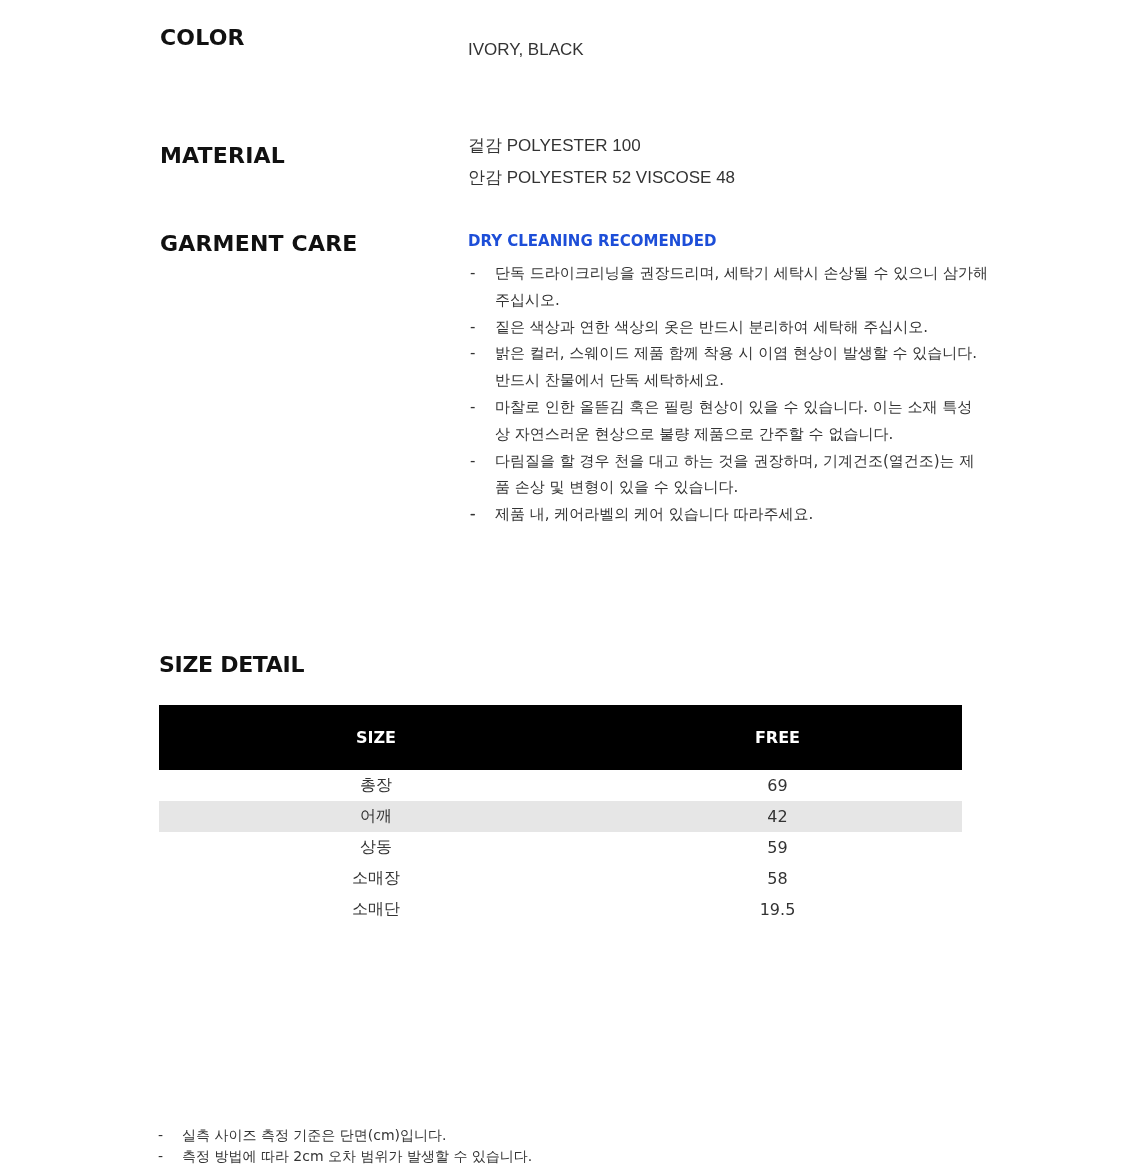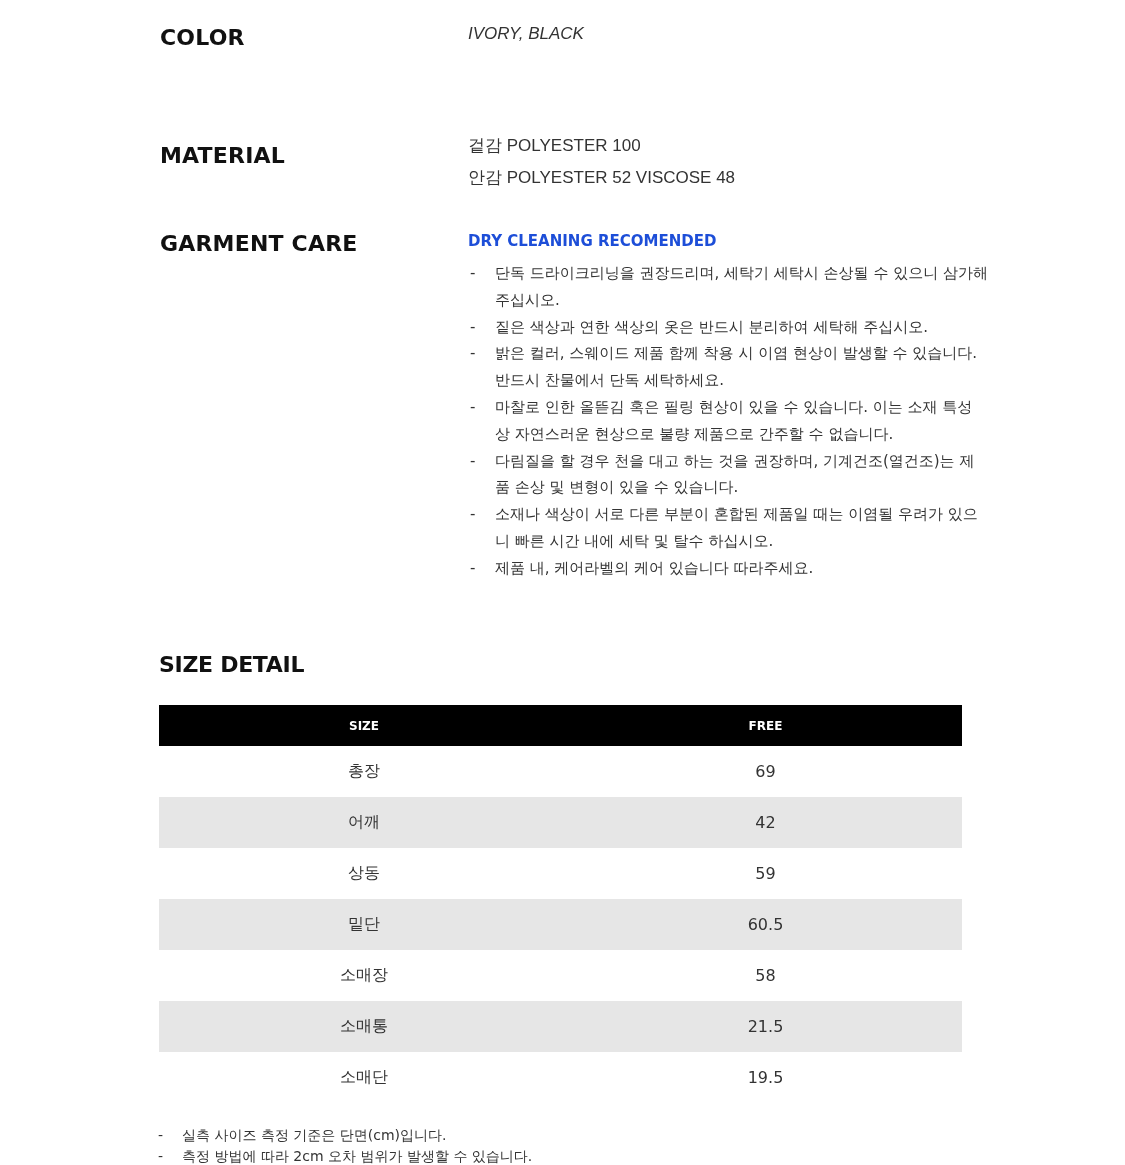--- a/index.html
+++ b/index.html
@@ -36,54 +36,54 @@
       font-family: "DejaVu Sans", sans-serif;
       font-weight: bold; font-size: 22px; color: #111; letter-spacing: -0.3px;
     }
     table.size {
       position: absolute; left: 159px; top: 705px; width: 803px;
       border-collapse: collapse;
       font-family: "DejaVu Sans", sans-serif; font-size: 16px;
     }
     table.size th {
       background: #000; color: #fff; height: 33px; font-weight: 600;
-      font-size: 12px; text-align: center; padding: 4px;
+      font-size: 16px; text-align: center; padding: 16px;
     }
     table.size td {
-      height: 51px; text-align: center; padding: 0; color: #333;
+      height: 31px; text-align: center; padding: 0; color: #333;
     }
     table.size tr.alt td { background: #e6e6e6; }
     table.size td.c1, table.size th.c1 { width: 402px; }
     .notes {
       position: absolute; left: 158px; top: 1125px;
       margin: 0; padding: 0; list-style: none;
       font-family: "DejaVu Sans", sans-serif; font-size: 14px; line-height: 21px; color: #333;
     }
     .notes li { position: relative; padding-left: 24px; }
     .notes li .dash { position: absolute; left: 0; }
   </style>
 </head>
 <body>
 
 <div class="label" style="top:25px;">COLOR</div>
-<div class="val" style="top:24px;font-style:italic;">IVORY, BLACK</div>
+<div class="val" style="top:40px;">IVORY, BLACK</div>
 
 <div class="label" style="top:131px;margin-top:12px;">MATERIAL</div>
 <div class="val" style="top:134px;">겉감 POLYESTER 100</div>
 <div class="val" style="top:166px;">안감 POLYESTER 52  VISCOSE 48</div>
 
 <div class="label" style="top:231px;">GARMENT CARE</div>
 <div class="care-head">DRY CLEANING RECOMENDED</div>
 <ul class="care-list">
   <li><span class="dash">-</span><span>단독  드라이크리닝을 권장드리며, 세탁기 세탁시 손상될 수 있으니 삼가해 주십시오.</span></li>
   <li><span class="dash">-</span><span>짙은 색상과 연한 색상의 옷은 반드시 분리하여 세탁해 주십시오.</span></li>
   <li><span class="dash">-</span><span>밝은 컬러, 스웨이드 제품 함께 착용 시 이염 현상이 발생할 수 있습니다. 반드시 찬물에서 단독 세탁하세요.</span></li>
   <li><span class="dash">-</span><span>마찰로 인한 올뜯김 혹은 필링 현상이 있을 수 있습니다. 이는 소재 특성 상 자연스러운 현상으로 불량 제품으로 간주할 수 없습니다.</span></li>
   <li><span class="dash">-</span><span>다림질을 할 경우 천을 대고 하는 것을 권장하며, 기계건조(열건조)는 제품 손상 및 변형이 있을 수 있습니다.</span></li>
-  <li><span class="dash">-</span><span>소재나 색상이 서로 다른 부분이 혼합된 제품일 때는 이염될 우려가 있으니 빠른 시간 내에 세탁 및 탈수 하십시오.</span></li>
+  <li><span class="dash">-</span></li>
   <li><span class="dash">-</span><span>제품 내, 케어라벨의 케어 있습니다 따라주세요.</span></li>
 </ul>
 
 <div class="size-title">SIZE DETAIL</div>
 <table class="size">
   <thead>
     <tr>
       <th class="c1">SIZE</th>
       <th>FREE</th>
     </tr>
@@ -94,31 +94,23 @@
       <td>69</td>
     </tr>
     <tr class="alt">
       <td class="c1">어깨</td>
       <td>42</td>
     </tr>
     <tr>
       <td class="c1">상동</td>
       <td>59</td>
     </tr>
-    <tr class="alt">
-      <td class="c1">밑단</td>
-      <td>60.5</td>
-    </tr>
     <tr>
       <td class="c1">소매장</td>
       <td>58</td>
-    </tr>
-    <tr class="alt">
-      <td class="c1">소매통</td>
-      <td>21.5</td>
     </tr>
     <tr>
       <td class="c1">소매단</td>
       <td>19.5</td>
     </tr>
   </tbody>
 </table>
 
 <ul class="notes">
   <li><span class="dash">-</span><span>실측 사이즈 측정 기준은 단면(cm)입니다.</span></li>

